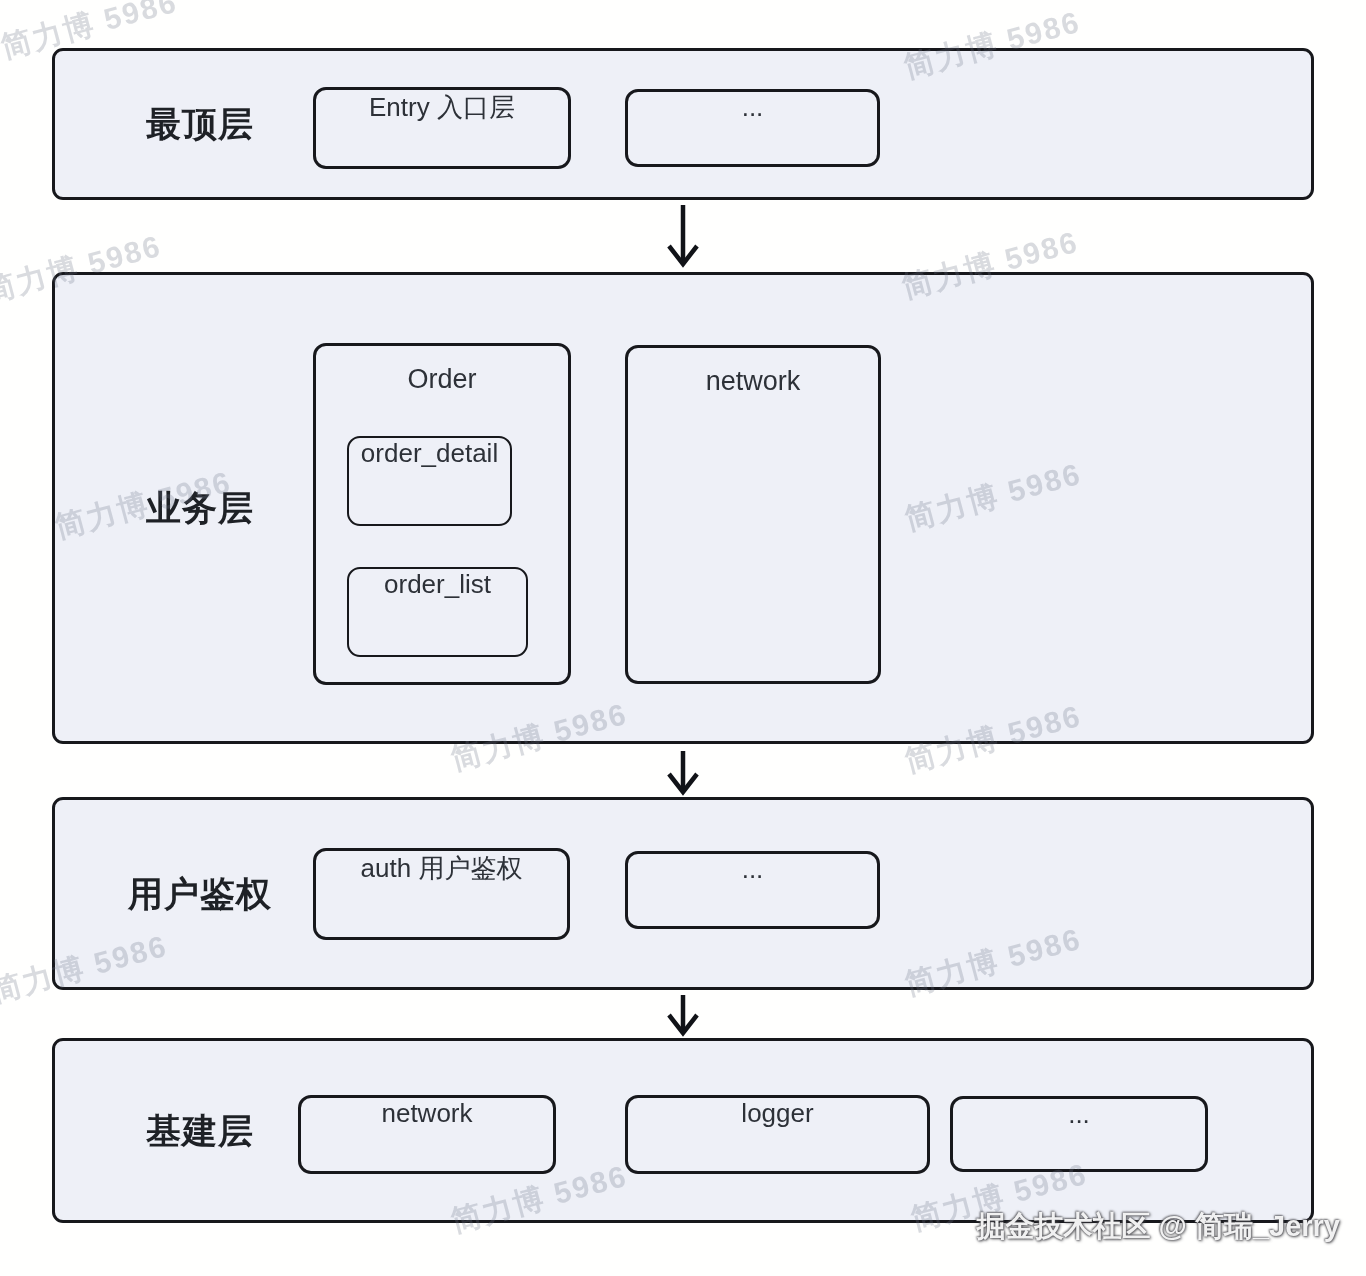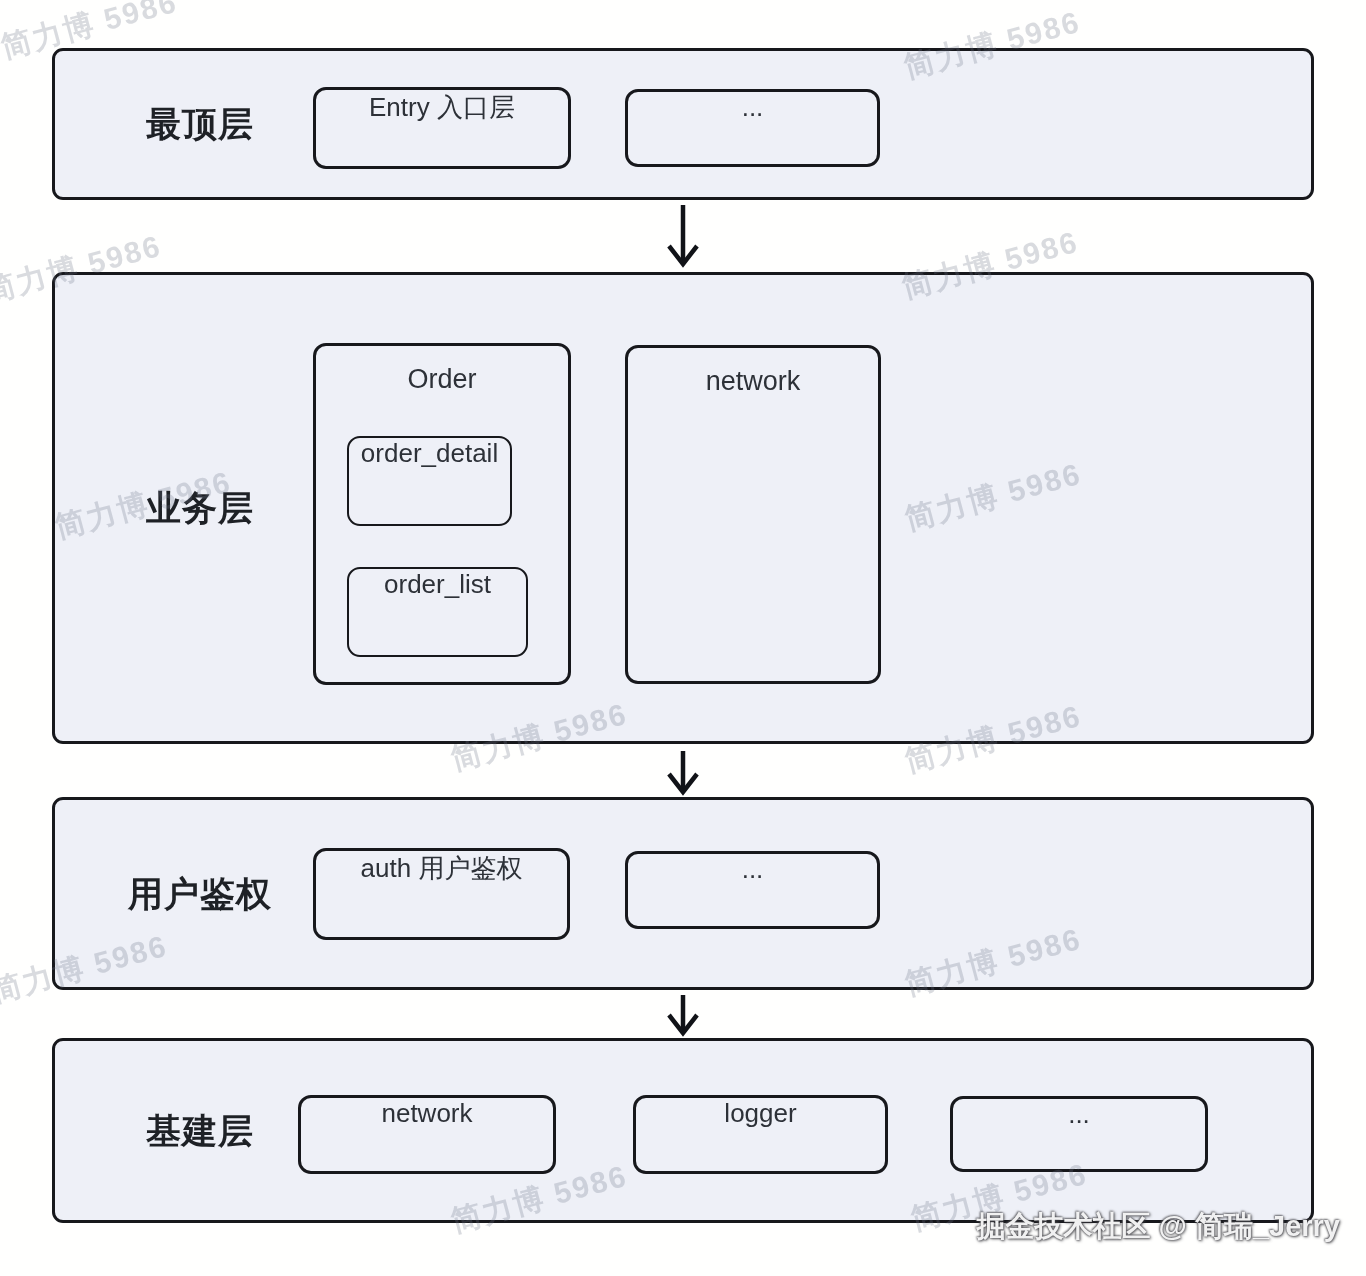--- a/index.html
+++ b/index.html
@@ -164,21 +164,21 @@
   <svg class="arrow" style="top:994px;" width="40" height="43" viewBox="0 0 40 43">
     <line x1="20" y1="1" x2="20" y2="38" stroke="#111318" stroke-width="4.5"></line>
     <polyline points="6,21 20,39 34,21" fill="none" stroke="#111318" stroke-width="4.5"></polyline>
   </svg>
 
   <div class="section" id="sec-infra">
     <div class="layer-label">基建层</div>
     <div class="node" style="left:243px; top:54px; width:258px; height:79px;">
       <span>network</span>
     </div>
-    <div class="node" style="left:570px; top:54px; width:255px; height:79px;margin-left:8px;">
+    <div class="node" style="left:570px; top:54px; width:305px; height:79px;">
       <span>logger</span>
     </div>
     <div class="node" style="left:895px; top:55px; width:258px; height:76px;">
       <span>...</span>
     </div>
   </div>
 
   <span class="wm" style="left:2px;   top:28px;">简力博 5986</span>
   <span class="wm" style="left:905px; top:48px;">简力博 5986</span>
   <span class="wm" style="left:-14px; top:272px;">简力博 5986</span>

